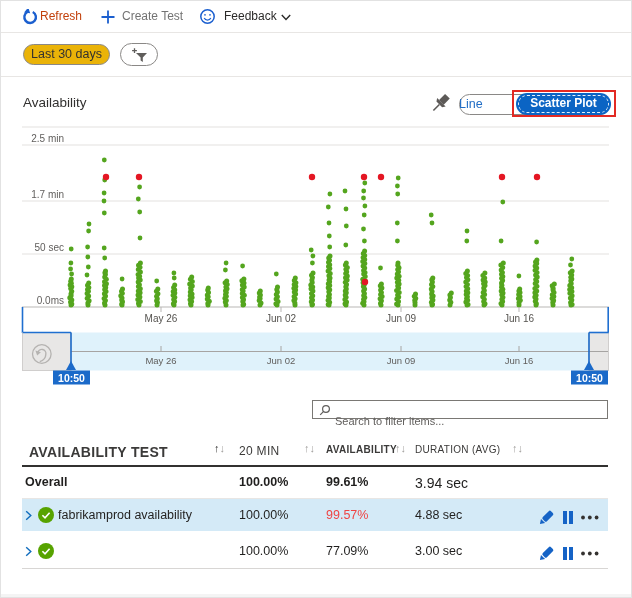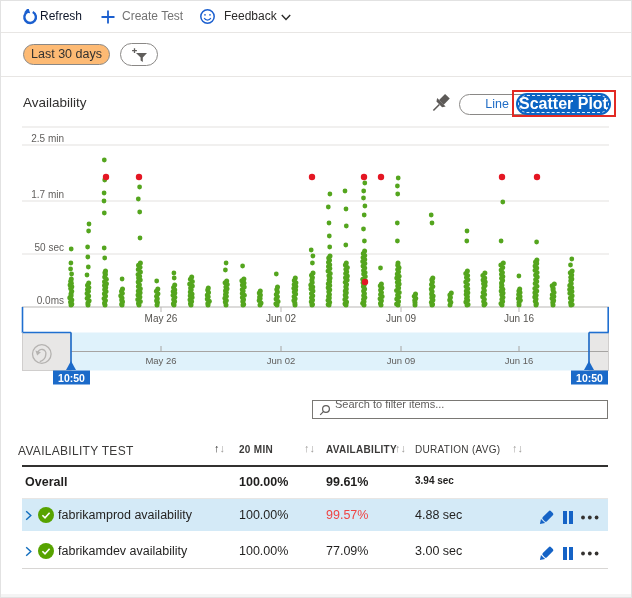--- a/index.html
+++ b/index.html
@@ -12,60 +12,60 @@
 </head>
 <body>
 <div id="page">
   
   <svg class="abs" style="left:21px;top:8px" width="16" height="16" viewBox="0 0 16 16">
     <g transform="rotate(-38 8 8)">
     <path d="M 13.26 5.75 A 5.8 5.8 0 1 1 9.01 2.49" fill="none" stroke="#1b5fcf" stroke-width="2.4"></path>
     <path d="M 12.6 -0.6 L 10.5 5.1 L 6.1 0.8 Z" fill="#1b5fcf"></path>
     </g>
   </svg>
-  <div class="abs" style="left:39px;top:8px;font-size:12px;color:#0f172a">Refresh</div>
+  <div class="abs" style="left:39px;top:8px;font-size:12px;color:#c2410c">Refresh</div>
   <svg class="abs" style="left:100px;top:9px" width="14" height="14" viewBox="0 0 14 14">
     <path d="M7 0.5 V13.5 M0.5 7 H13.5" stroke="#1b5fcf" stroke-width="1.8"></path>
   </svg>
   <div class="abs" style="left:121px;top:8px;font-size:12px;color:#737373">Create Test</div>
   <svg class="abs" style="left:199px;top:8px" width="15" height="15" viewBox="0 0 15 15">
     <circle cx="7.5" cy="7.5" r="6.7" fill="none" stroke="#1b5fcf" stroke-width="1.5"></circle>
     <circle cx="5.0" cy="5.8" r="0.85" fill="#1b5fcf"></circle>
     <circle cx="10.0" cy="5.8" r="0.85" fill="#1b5fcf"></circle>
     <path d="M4.2 9.0 A 3.7 3.7 0 0 0 10.8 9.0" fill="none" stroke="#1b5fcf" stroke-width="1.3"></path>
   </svg>
   <div class="abs" style="left:223px;top:8px;font-size:12px;color:#2b2a29">Feedback</div>
   <svg class="abs" style="left:280px;top:13px" width="10" height="7" viewBox="0 0 10 7">
     <path d="M0.8 1 L5 5.5 L9.2 1" fill="none" stroke="#2b2a29" stroke-width="1.4"></path>
   </svg>
   <div class="sep" style="top:31px"></div>
 
   
-  <div class="abs" style="left:22px;top:43px;width:87px;height:21px;border:1px solid #8a8886;border-radius:11px;background:#fdba74;font-size:12.5px;color:#323130;text-align:center;line-height:19px">Last 30 days</div>
+  <div class="abs" style="left:22px;top:43px;width:87px;height:21px;border:1px solid #8a8886;border-radius:11px;background:#eab308;font-size:12.5px;color:#323130;text-align:center;line-height:19px">Last 30 days</div>
   <div class="abs" style="left:119px;top:42px;width:38px;height:23px;border:1px solid #8a8886;border-radius:12px;background:#fff"></div>
   <svg class="abs" style="left:128px;top:45px" width="22" height="18" viewBox="0 0 22 18">
     <path d="M5.5 2.2 V7 M3.1 4.6 H7.9" stroke="#5f5d5b" stroke-width="1.3"></path>
     <path d="M7 7 L18 7 L13.8 11.5 L13.8 16 L11.6 14.4 L11.6 11.5 Z" fill="#5f5d5b"></path>
   </svg>
   <div class="sep" style="top:75px"></div>
 
   
   <div class="abs" style="left:22px;top:94px;font-size:13.5px;color:#323130">Availability</div>
   <svg class="abs" style="left:429px;top:91px" width="21" height="22" viewBox="0 0 21 22">
     <g transform="rotate(45 10 11)">
       <rect x="7.2" y="1" width="6.6" height="8.5" fill="#5d5a58"></rect>
       <path d="M4.5 9.5 H16.5 L14.5 12.5 H6.5 Z" fill="#5d5a58"></path>
       <rect x="9.8" y="12.5" width="1.6" height="8.5" fill="#5d5a58"></rect>
     </g>
   </svg>
   <div class="abs" style="left:458px;top:93px;width:151px;height:21px;border:1px solid #8a8886;border-radius:11px;background:#fff"></div>
-  <div class="abs" style="left:458px;top:93px;width:50px;height:21px;font-size:12.5px;color:#1f6cc5;text-align:right;line-height:20px">Line</div>
+  <div class="abs" style="left:458px;top:93px;width:50px;height:21px;font-size:12.5px;color:#1f6cc5;text-align:left;line-height:20px">Line</div>
   <div class="abs" style="left:515px;top:92px;width:95px;height:22px;border-radius:11px;background:#0b64c4"></div>
   <div class="abs" style="left:517px;top:94px;width:91px;height:18px;border-radius:9px;border:1px dashed rgba(255,255,255,0.9)"></div>
-  <div class="abs" style="left:515px;top:92px;width:95px;height:22px;font-size:16px;font-weight:bold;color:#fff;text-align:center;line-height:21px">Scatter Plot</div>
+  <div class="abs" style="left:515px;top:92px;width:95px;height:22px;font-size:12px;font-weight:bold;color:#fff;text-align:center;line-height:21px">Scatter Plot</div>
   <div class="abs" style="left:511px;top:89px;width:104px;height:27px;border:2px solid #e22a23"></div>
 
   
   <svg class="abs" style="left:0;top:120px" width="632" height="268" viewBox="0 0 632 268">
 
     <line x1="21" y1="6" x2="608" y2="6" stroke="#e3e1df" stroke-width="1"></line>
     <line x1="21" y1="24" x2="608" y2="24" stroke="#e3e1df" stroke-width="1"></line>
     <line x1="21" y1="80" x2="608" y2="80" stroke="#e3e1df" stroke-width="1"></line>
     <line x1="21" y1="133" x2="608" y2="133" stroke="#e3e1df" stroke-width="1"></line>
     <line x1="21" y1="186" x2="608" y2="186" stroke="#b9b7b5" stroke-width="1"></line>
@@ -624,38 +624,38 @@
     <rect x="570" y="249.5" width="37" height="14" fill="#1b6ac9"></rect>
     <text x="588.5" y="260.5" font-size="10.5" font-weight="bold" fill="#fff" text-anchor="middle">10:50</text>
   </svg>
 
   
   <div class="abs" style="left:311px;top:399px;width:296px;height:19px;border:1px solid #7a7874;background:#fff"></div>
   <svg class="abs" style="left:318px;top:403px" width="12" height="12" viewBox="0 0 12 12">
     <circle cx="7" cy="5" r="3.4" fill="none" stroke="#605e5c" stroke-width="1.2"></circle>
     <path d="M4.6 7.4 L1.2 10.8" stroke="#605e5c" stroke-width="1.2"></path>
   </svg>
-  <div class="abs" style="left:334px;top:397px;font-size:11px;color:#605e5c">Search to filter items...</div>
-
-  
-  <div class="abs" style="left:17px;top:443px;font-size:12px;font-weight:normal;color:#3b3a39;letter-spacing:0.3px">AVAILABILITY TEST</div>
+  <div class="abs" style="left:334px;top:414px;font-size:11px;color:#605e5c">Search to filter items...</div>
+
+  
+  <div class="abs" style="left:28px;top:443px;font-size:14px;font-weight:bold;color:#3b3a39;letter-spacing:0.3px">AVAILABILITY TEST</div>
   <div class="abs" style="left:213px;top:441px;font-size:11px;color:#323130">↑<span style="color:#a19f9d">↓</span></div>
-  <div class="abs" style="left:238px;top:443px;font-size:10px;font-weight:bold;color:#3b3a39;letter-spacing:0.3px">20 MIN</div>
+  <div class="abs" style="left:238px;top:443px;font-size:12px;font-weight:normal;color:#3b3a39;letter-spacing:0.3px">20 MIN</div>
   <div class="abs" style="left:303px;top:441px;font-size:11px;color:#a19f9d">↑↓</div>
   <div class="abs" style="left:325px;top:443px;font-size:10px;font-weight:bold;color:#3b3a39;letter-spacing:0.3px">AVAILABILITY</div>
   <div class="abs" style="left:394px;top:441px;font-size:11px;color:#a19f9d">↑↓</div>
   <div class="abs" style="left:414px;top:443px;font-size:10px;font-weight:normal;color:#3b3a39;letter-spacing:0.3px">DURATION (AVG)</div>
   <div class="abs" style="left:511px;top:441px;font-size:11px;color:#a19f9d">↑↓</div>
   <div class="abs" style="left:21px;top:464px;width:586px;height:2px;background:#323130"></div>
 
   
   <div class="abs" style="left:24px;top:474px;font-size:12.5px;font-weight:bold;color:#201f1e">Overall</div>
   <div class="abs" style="left:238px;top:474px;font-size:12.5px;font-weight:bold;color:#201f1e">100.00%</div>
   <div class="abs" style="left:325px;top:474px;font-size:12.5px;font-weight:bold;color:#201f1e">99.61%</div>
-  <div class="abs" style="left:414px;top:474px;font-size:10px;font-weight:bold;color:#201f1e">3.94 sec</div>
+  <div class="abs" style="left:414px;top:474px;font-size:14px;font-weight:normal;color:#201f1e">3.94 sec</div>
   <div class="abs" style="left:21px;top:497px;width:586px;height:1px;background:#e8e6e4"></div>
 
   
   <div class="abs" style="left:21px;top:498px;width:586px;height:32px;background:#d4eaf7"></div>
   <svg class="abs" style="left:23px;top:509px" width="9" height="11" viewBox="0 0 9 11">
     <path d="M2.2 1.2 L6.8 5.5 L2.2 9.8" fill="none" stroke="#0f6cbd" stroke-width="1.4"></path>
   </svg>
   <svg class="abs" style="left:37px;top:506px" width="16" height="16" viewBox="0 0 16 16">
     <circle cx="8" cy="8" r="8" fill="#57a300"></circle>
     <path d="M4.4 8.3 L7 10.9 L11.6 5.7" fill="none" stroke="#fff" stroke-width="1.6"></path>
@@ -680,21 +680,20 @@
     </svg>
 
   
   <svg class="abs" style="left:23px;top:545px" width="9" height="11" viewBox="0 0 9 11">
     <path d="M2.2 1.2 L6.8 5.5 L2.2 9.8" fill="none" stroke="#0f6cbd" stroke-width="1.4"></path>
   </svg>
   <svg class="abs" style="left:37px;top:542px" width="16" height="16" viewBox="0 0 16 16">
     <circle cx="8" cy="8" r="8" fill="#57a300"></circle>
     <path d="M4.4 8.3 L7 10.9 L11.6 5.7" fill="none" stroke="#fff" stroke-width="1.6"></path>
   </svg>
-  <div class="abs" style="left:57px;top:543px;font-size:12.5px;color:#252423">fabrikamdev availability</div>
   <div class="abs" style="left:238px;top:543px;font-size:12.5px;color:#201f1e">100.00%</div>
   <div class="abs" style="left:325px;top:543px;font-size:12.5px;color:#201f1e">77.09%</div>
   <div class="abs" style="left:414px;top:543px;font-size:12.5px;color:#201f1e">3.00 sec</div>
   <svg class="abs" style="left:535px;top:543px" width="20" height="20" viewBox="0 0 20 20">
     <g transform="rotate(45 10 10)">
       <rect x="7.1" y="1.6" width="5.8" height="11.6" rx="1.6" fill="#1563c6"></rect>
       <path d="M7.1 14.2 H12.9 L10 18.6 Z" fill="#1563c6"></path>
     </g>
   </svg>
   <div class="abs" style="left:562px;top:546px;width:3.5px;height:13px;background:#1563c6"></div>

